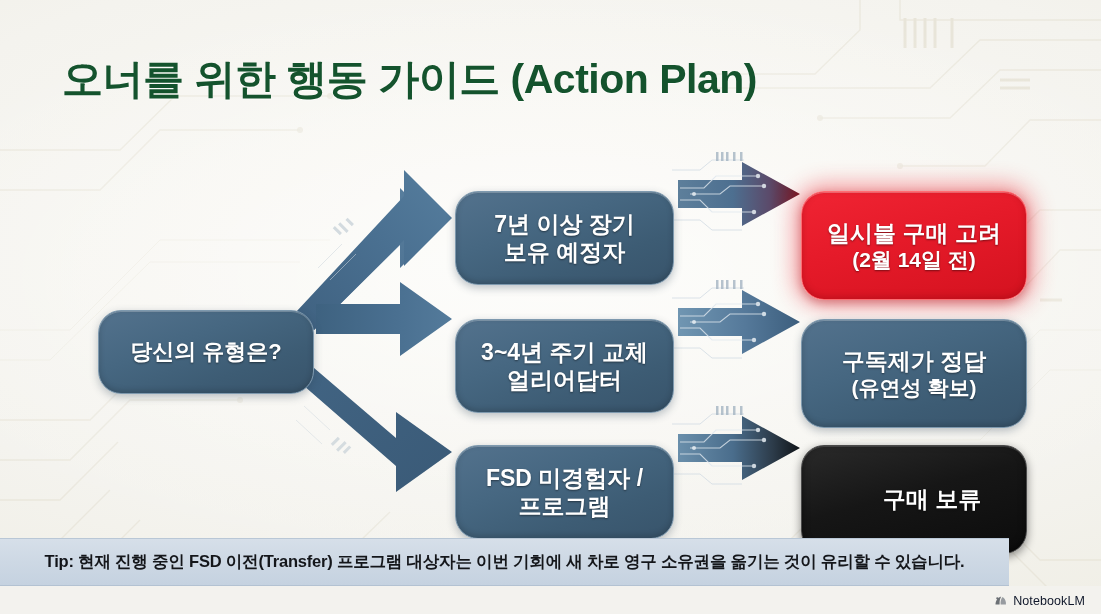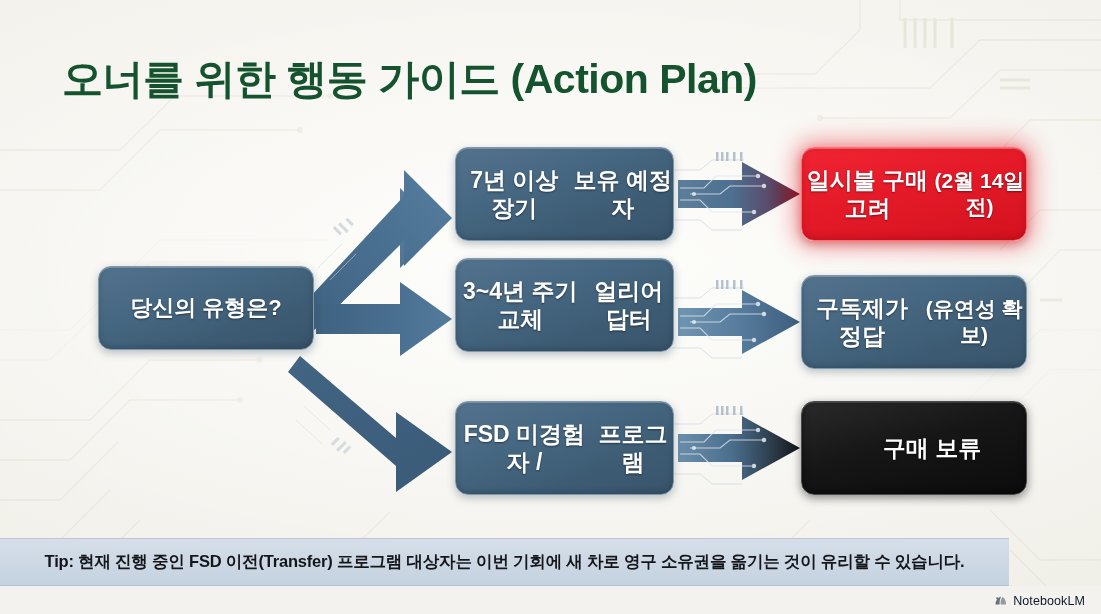--- a/index.html
+++ b/index.html
@@ -50,29 +50,30 @@
     letter-spacing: -0.5px;
     white-space: nowrap;
     text-shadow: 0 1px 0 rgba(255,255,255,0.6);
   }
 
   
   .node {
     position: absolute;
     box-sizing: border-box;
     display: flex;
-    flex-direction: row;
+    flex-direction: column;
     align-items: center;
     justify-content: center;
     text-align: center;
-    border-radius: 13px;
+    border-radius: 23px;
     line-height: 1.22;
     font-weight: bold;
     color: #ffffff;
     text-shadow: 0 1px 2px rgba(0,0,0,0.45);
+    margin-top: 44px;
   }
   .node .l1 { display: block; }
   .node .l2 { display: block; }
 
   .node-blue {
     background: linear-gradient(160deg, #53728d 0%, #466781 38%, #3d5c74 70%, #38546b 100%);
     border: 1px solid #7e99ae;
     box-shadow:
       0 3px 8px rgba(40,60,80,0.30),
       inset 0 1px 0 rgba(255,255,255,0.25),
@@ -103,27 +104,27 @@
     width: 216px; height: 84px;
     font-size: 22px;
   }
   
   .node-mid {
     left: 455px;
     width: 219px; height: 94px;
     font-size: 23px;
   }
   #node-mid-1 { top: 147px; }
-  #node-mid-2 { top: 258px; }
+  #node-mid-2 { top: 275px; }
   #node-mid-3 { top: 401px; }
 
   
   .node-right {
     left: 801px;
-    width: 226px; height: 94px;
+    width: 226px; height: 109px;
     font-size: 23px;
   }
   #node-out-1 { top: 147px; }
   #node-out-2 { top: 275px; }
   #node-out-3 { top: 401px; }
   #node-out-1 .l2, #node-out-2 .l2, #node-out-3 .l2 { font-size: 21px; }
   #node-out-3 .l2 { font-size: 20px; }
 
   
   .arrows {

